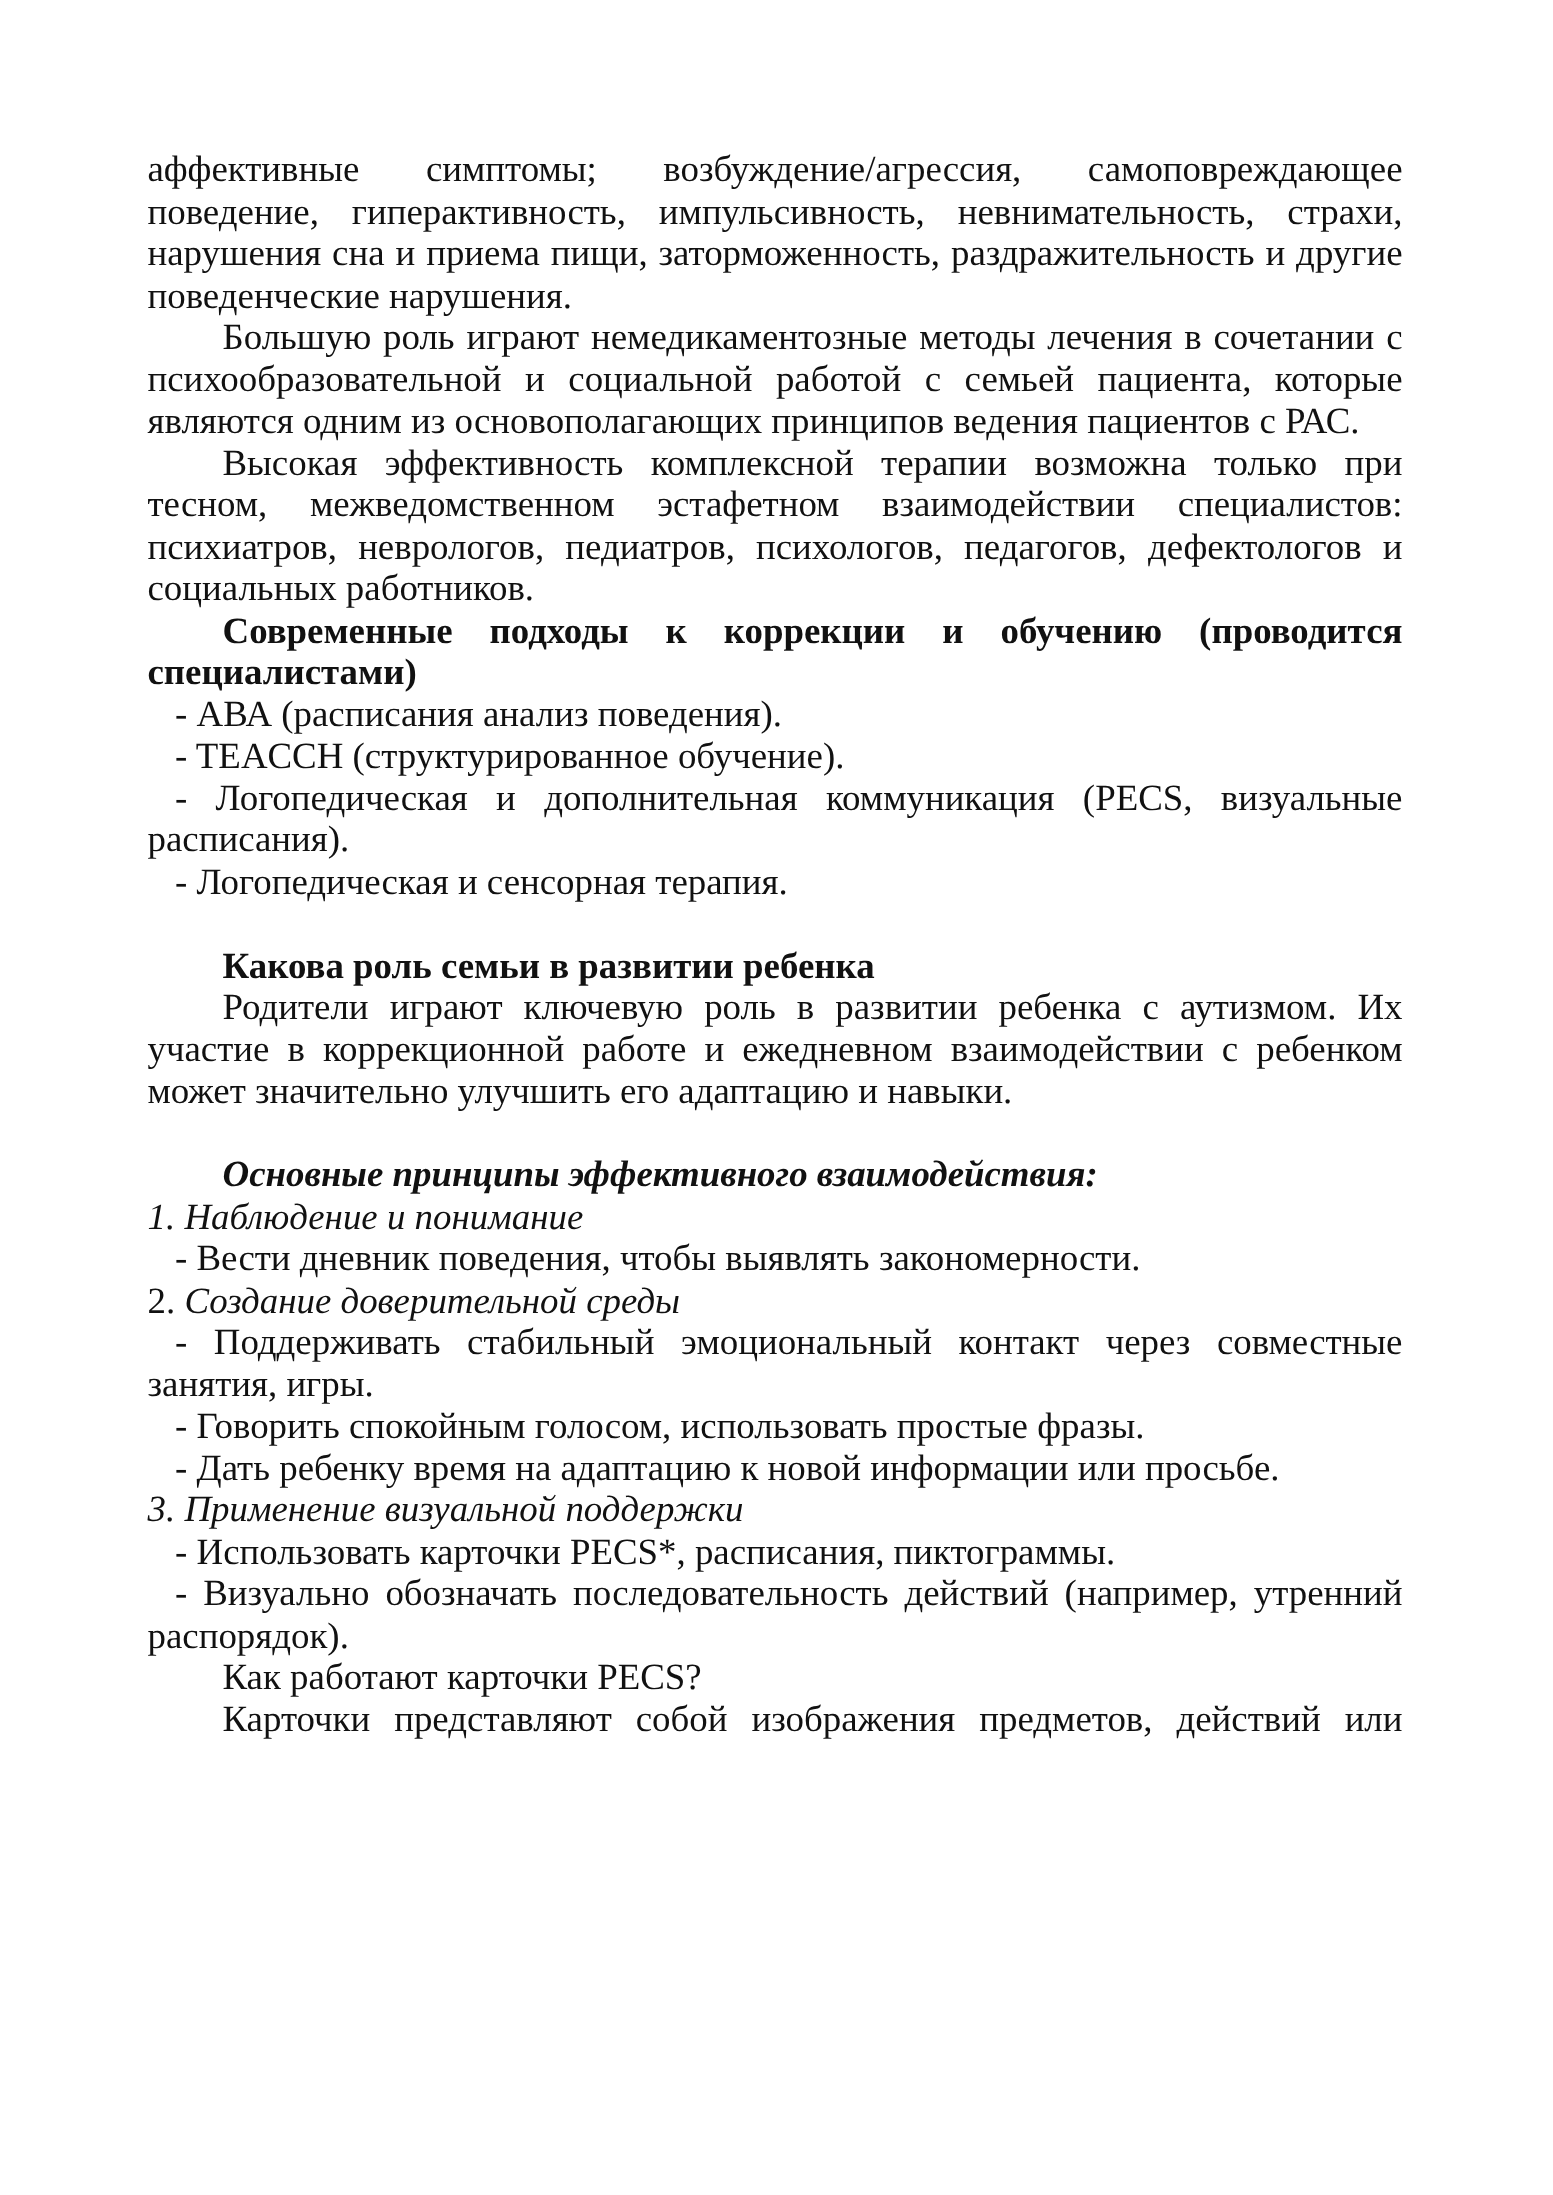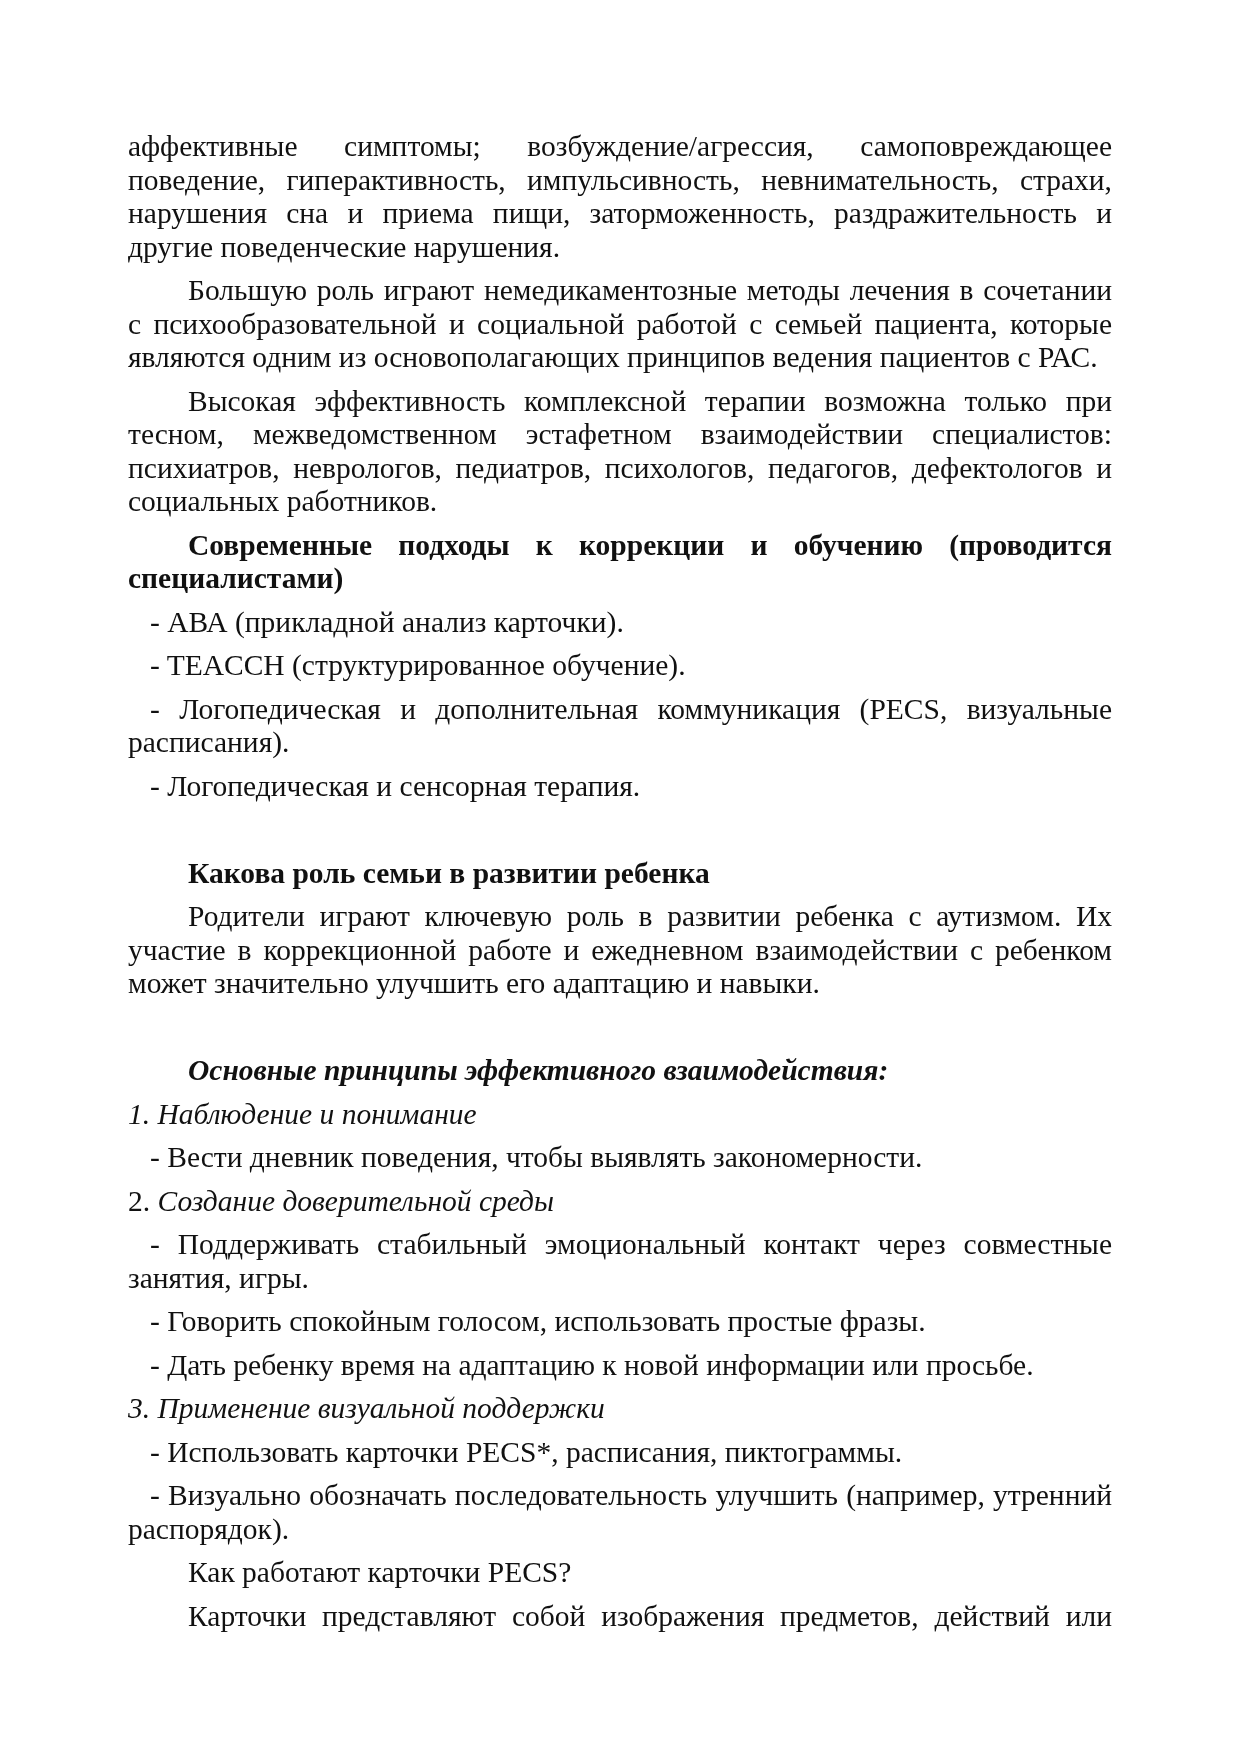--- a/index.html
+++ b/index.html
@@ -17,42 +17,42 @@
       position: absolute;
       left: 118px;
       top: 120px;
       width: 1004px;
       font-family: "Liberation Serif", "DejaVu Serif", serif;
       font-size: 29.5px;
       line-height: 33.5px;
       color: #111111;
     }
     .p {
-      margin: 10px;
+      margin: 0;
       text-align: justify;
     }
     .ind { text-indent: 60px; }
     .li { text-indent: 22px; }
     .bold { font-weight: bold; }
     .ital { font-style: italic; }
     .blank { height: 33.5px; }
     .last-justify { text-align-last: justify; }
     .upright { font-style: normal; }
   </style>
 </head>
 <body>
 
 <div class="page">
 
   <p class="p">аффективные симптомы; возбуждение/агрессия, самоповреждающее поведение, гиперактивность, импульсивность, невнимательность, страхи, нарушения сна и приема пищи, заторможенность, раздражительность и другие поведенческие нарушения.</p>
   <p class="p ind">Большую роль играют немедикаментозные методы лечения в сочетании с психообразовательной и социальной работой с семьей пациента, которые являются одним из основополагающих принципов ведения пациентов с РАС.</p>
   <p class="p ind">Высокая эффективность комплексной терапии возможна только при тесном, межведомственном эстафетном взаимодействии специалистов: психиатров, неврологов, педиатров, психологов, педагогов, дефектологов и социальных работников.</p>
 
   <p class="p ind bold">Современные подходы к коррекции и обучению (проводится специалистами)</p>
-  <p class="p li">- АВА (прикладной анализ карточки).</p>
+  <p class="p li">- АВА (расписания анализ поведения).</p>
   <p class="p li">- TEACCH (структурированное обучение).</p>
   <p class="p li">- Логопедическая и дополнительная коммуникация (PECS, визуальные расписания).</p>
   <p class="p li">- Логопедическая и сенсорная терапия.</p>
 
   <div class="blank"></div>
 
   <p class="p ind bold">Какова роль семьи в развитии ребенка</p>
   <p class="p ind">Родители играют ключевую роль в развитии ребенка с аутизмом. Их участие в коррекционной работе и ежедневном взаимодействии с ребенком может значительно улучшить его адаптацию и навыки.</p>
 
   <div class="blank"></div>
@@ -71,18 +71,18 @@
   </p>
   <p class="p li">- Поддерживать стабильный эмоциональный контакт через совместные занятия, игры.</p>
   <p class="p li">- Говорить спокойным голосом, использовать простые фразы.</p>
   <p class="p li">- Дать ребенку время на адаптацию к новой информации или просьбе.</p>
 
   <p class="p ital">
     <span>3.</span>
     <span>Применение визуальной поддержки</span>
   </p>
   <p class="p li">- Использовать карточки PECS*, расписания, пиктограммы.</p>
-  <p class="p li">- Визуально обозначать последовательность улучшить (например, утренний распорядок).</p>
+  <p class="p li">- Визуально обозначать последовательность действий (например, утренний распорядок).</p>
 
   <p class="p ind">Как работают карточки PECS?</p>
   <p class="p ind last-justify">Карточки представляют собой изображения предметов, действий или</p>
 
 </div>
 
 </body></html>

